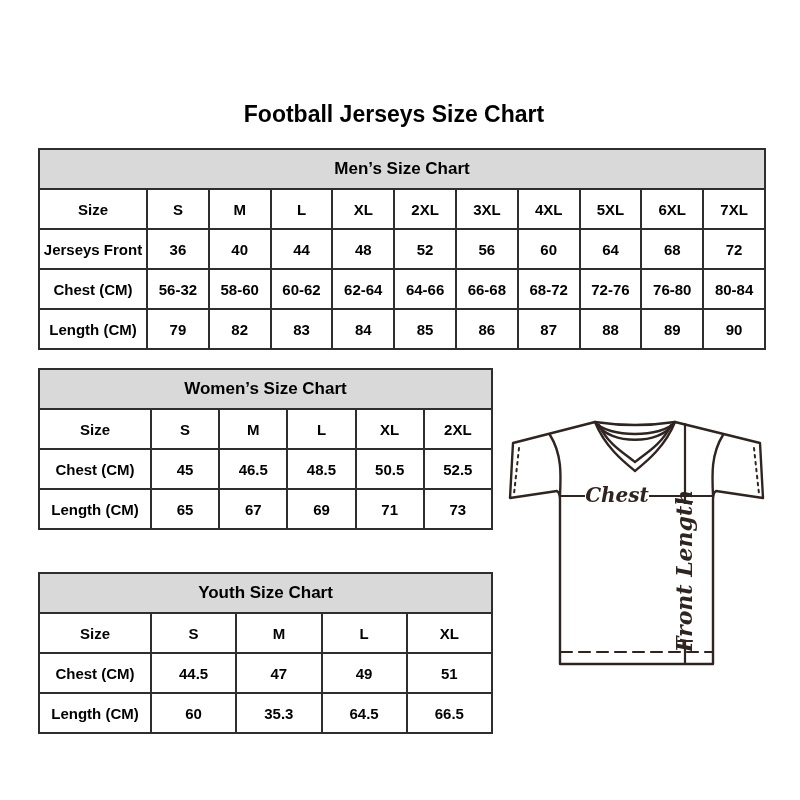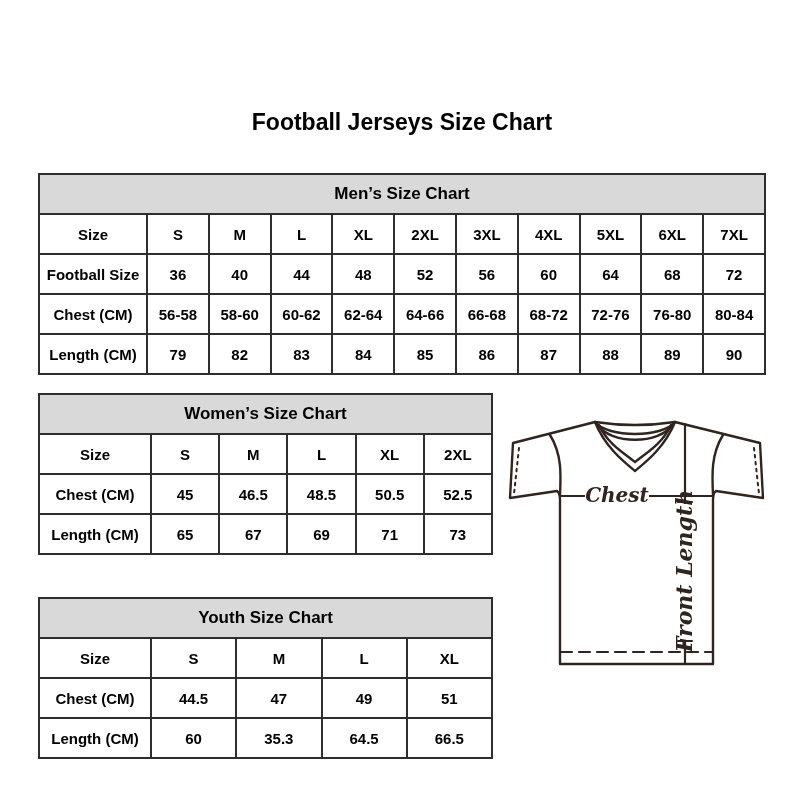--- a/index.html
+++ b/index.html
@@ -10,32 +10,31 @@
     background: #ffffff;
     font-family: "Liberation Sans", sans-serif;
     color: #000000;
     overflow: hidden;
   }
   .title {
     position: absolute;
     top: 97px;
     left: 0;
     width: 780px;
-    margin: 12px;
+    margin: 4px;
     text-align: center;
     font-size: 23px;
     font-weight: bold;
     color: #000000;
   }
   table.size-table {
     position: absolute;
     border-collapse: collapse;
     table-layout: fixed;
     background: #ffffff;
-    margin-top: 25px;
   }
   table.size-table td {
     border: 2px solid #2e2e2e;
     text-align: center;
     vertical-align: middle;
     font-weight: bold;
     font-size: 15px;
     color: #000000;
     height: 38px;
     padding: 0 1px;
@@ -89,35 +88,35 @@
         <td>L</td>
         <td>XL</td>
         <td>2XL</td>
         <td>3XL</td>
         <td>4XL</td>
         <td>5XL</td>
         <td>6XL</td>
         <td>7XL</td>
       </tr>
       <tr>
-        <td>Football Size</td>
+        <td>Jerseys Front</td>
         <td>36</td>
         <td>40</td>
         <td>44</td>
         <td>48</td>
         <td>52</td>
         <td>56</td>
         <td>60</td>
         <td>64</td>
         <td>68</td>
         <td>72</td>
       </tr>
       <tr>
         <td>Chest (CM)</td>
-        <td>56-58</td>
+        <td>56-32</td>
         <td>58-60</td>
         <td>60-62</td>
         <td>62-64</td>
         <td>64-66</td>
         <td>66-68</td>
         <td>68-72</td>
         <td>72-76</td>
         <td>76-80</td>
         <td>80-84</td>
       </tr>

